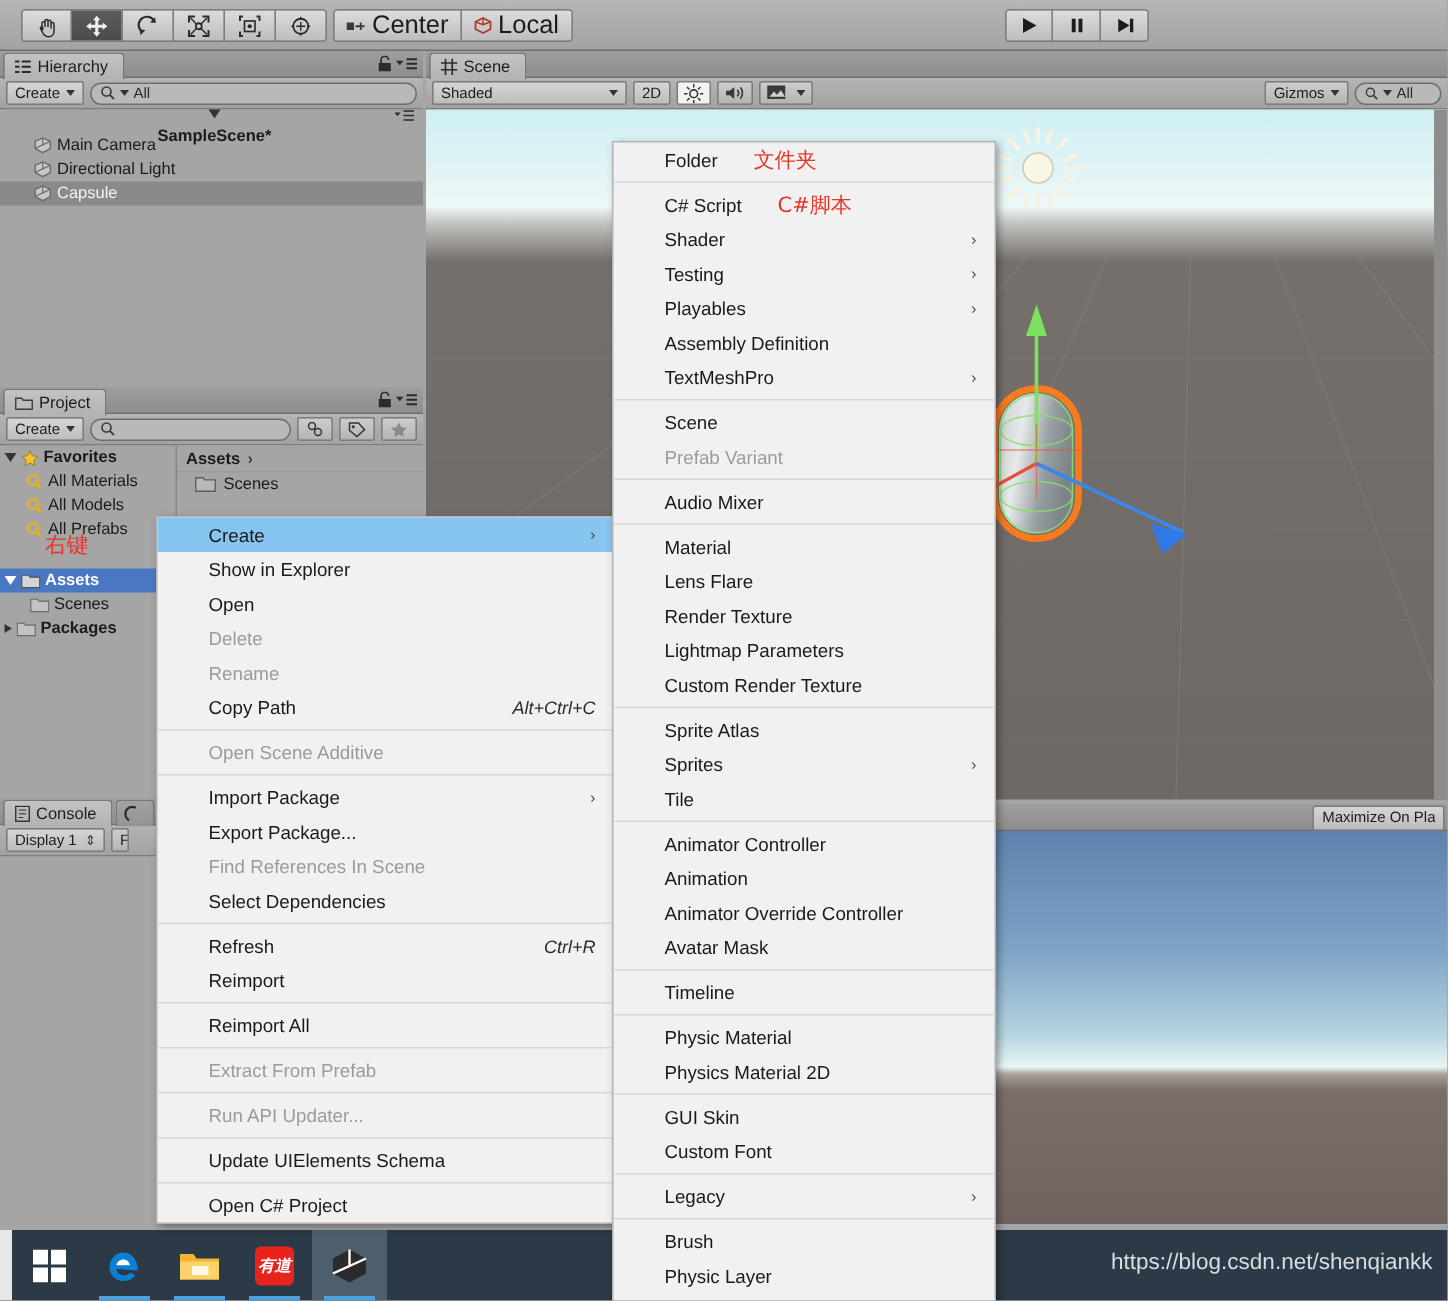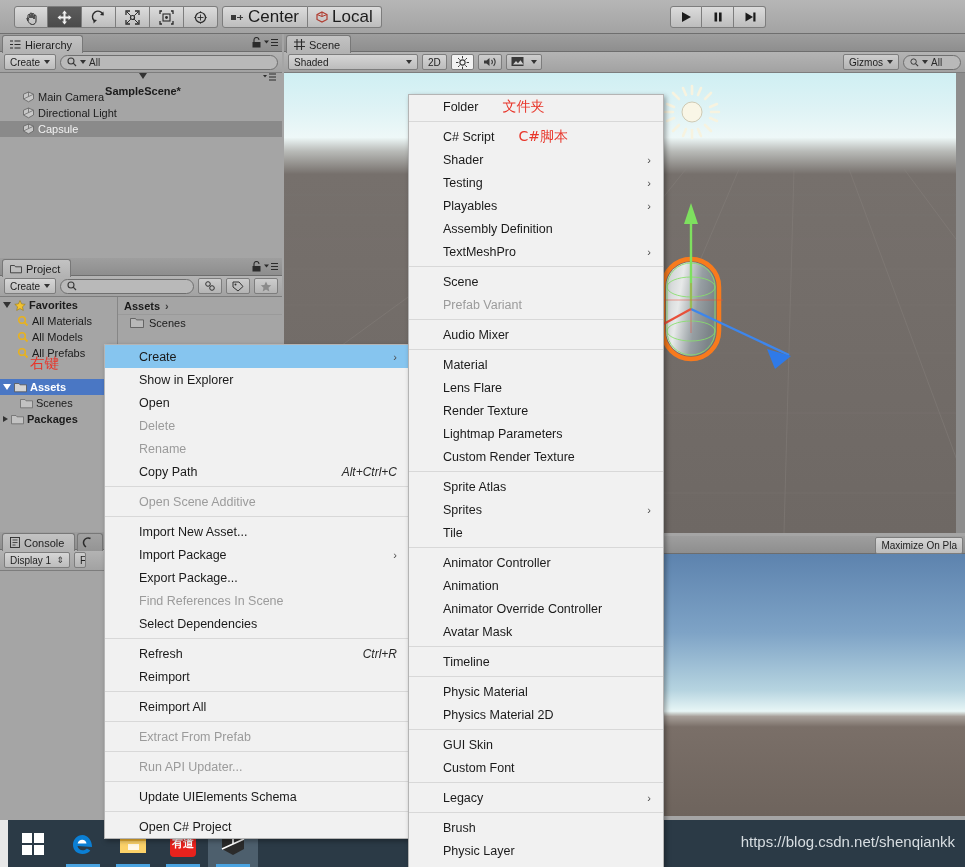--- a/index.html
+++ b/index.html
@@ -614,23 +614,20 @@
       <div class="mi">
         <span>Copy Path</span>
         <span class="shortcut">Alt+Ctrl+C</span>
       </div>
       <div class="msep"></div>
       <div class="mi dis">
         <span>Open Scene Additive</span>
       </div>
       <div class="msep"></div>
       <div class="mi">
-        <span>Import New Asset...</span>
-      </div>
-      <div class="mi">
         <span>Import Package</span>
         <span class="arrow">›</span>
       </div>
       <div class="mi">
         <span>Export Package...</span>
       </div>
       <div class="mi dis">
         <span>Find References In Scene</span>
       </div>
       <div class="mi">
@@ -801,21 +798,21 @@
     </div>
     <div class="tk-item">
       <svg width="28" height="24" viewBox="0 0 28 24">
           <path d="M1 4h9l2 3h15v14H1z" fill="#f2b431"></path>
           <path d="M1 9h26v12H1z" fill="#fcd269"></path>
           <rect x="9" y="12" width="11" height="6" fill="#fff" opacity=".85"></rect>
         </svg>
       <span class="underline"></span>
     </div>
     <div class="tk-item">
-      <div style="width:26px;height:26px;background:#e8221d;border-radius:4px;display:flex;align-items:center;justify-content:center;color:#fff;font-size:11px;font-family:'DejaVu Sans',sans-serif;font-weight:bold;">有道</div>
+      <div style="width:26px;height:26px;background:#e8221d;border-radius:4px;display:flex;align-items:center;justify-content:center;color:#fff;font-size:11px;font-family:'DejaVu Sans',sans-serif;font-weight:bold;font-style:italic;">有道</div>
       <span class="underline"></span>
     </div>
     <div class="tk-item active">
       <svg width="26" height="26" viewBox="0 0 26 26">
           <path d="M13 2 L24 8 V18 L13 24 L2 18 V8 Z" fill="#2b2b2b"></path>
           <path d="M13 2 L13 13 L2 18 M13 13 L24 8" stroke="#fff" stroke-width="1.6" fill="none"></path>
         </svg>
       <span class="underline"></span>
     </div>
     <span class="watermark">https://blog.csdn.net/shenqiankk</span>

